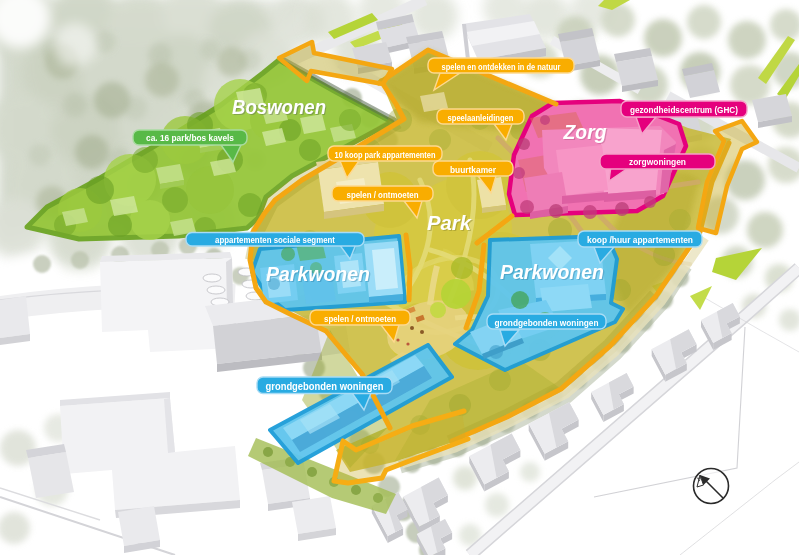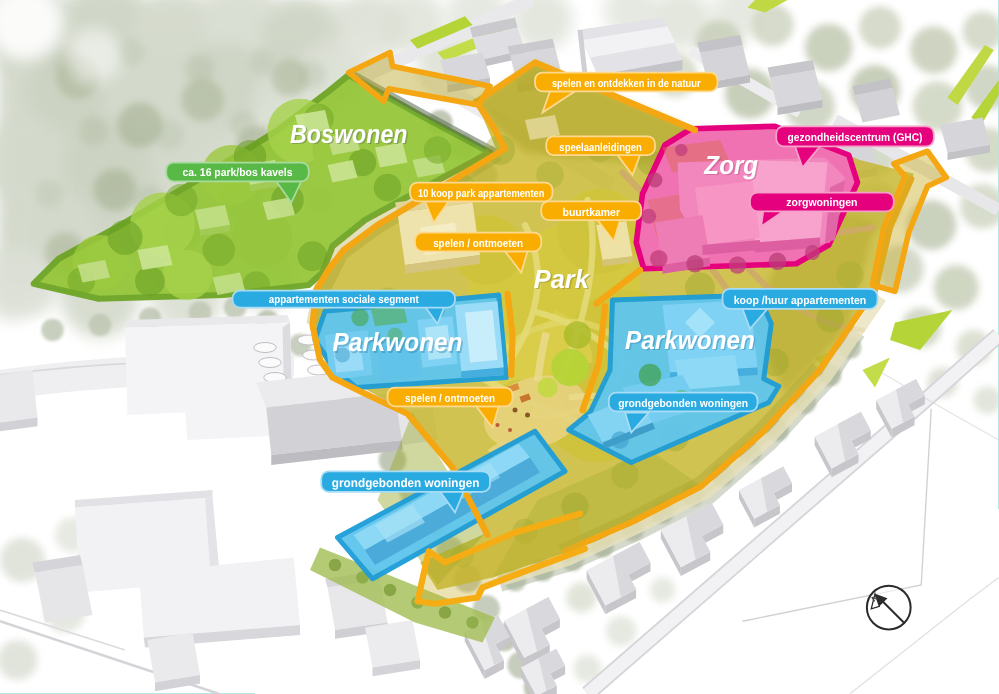--- a/index.html
+++ b/index.html
@@ -1,17 +1,17 @@
 <!DOCTYPE html>
 <html><head>
 <meta charset="utf-8">
 <style>
 html,body{margin:0;padding:0;background:#fff;}
 *{font-family:"Liberation Sans",sans-serif;}
-.stage{position:relative;width:799px;height:555px;overflow:hidden;background:#14b8a6;}
+.stage{position:relative;width:799px;height:555px;overflow:hidden;background:#0f766e;}
 </style>
 </head>
 <body>
 <div class="stage">
 <svg width="799" height="555" viewBox="0 0 799 555">
 <defs>
 <filter id="b6" x="-40%" y="-40%" width="180%" height="180%">
           <feGaussianBlur stdDeviation="6"></feGaussianBlur>
         </filter>
 <filter id="b3" x="-40%" y="-40%" width="180%" height="180%">

